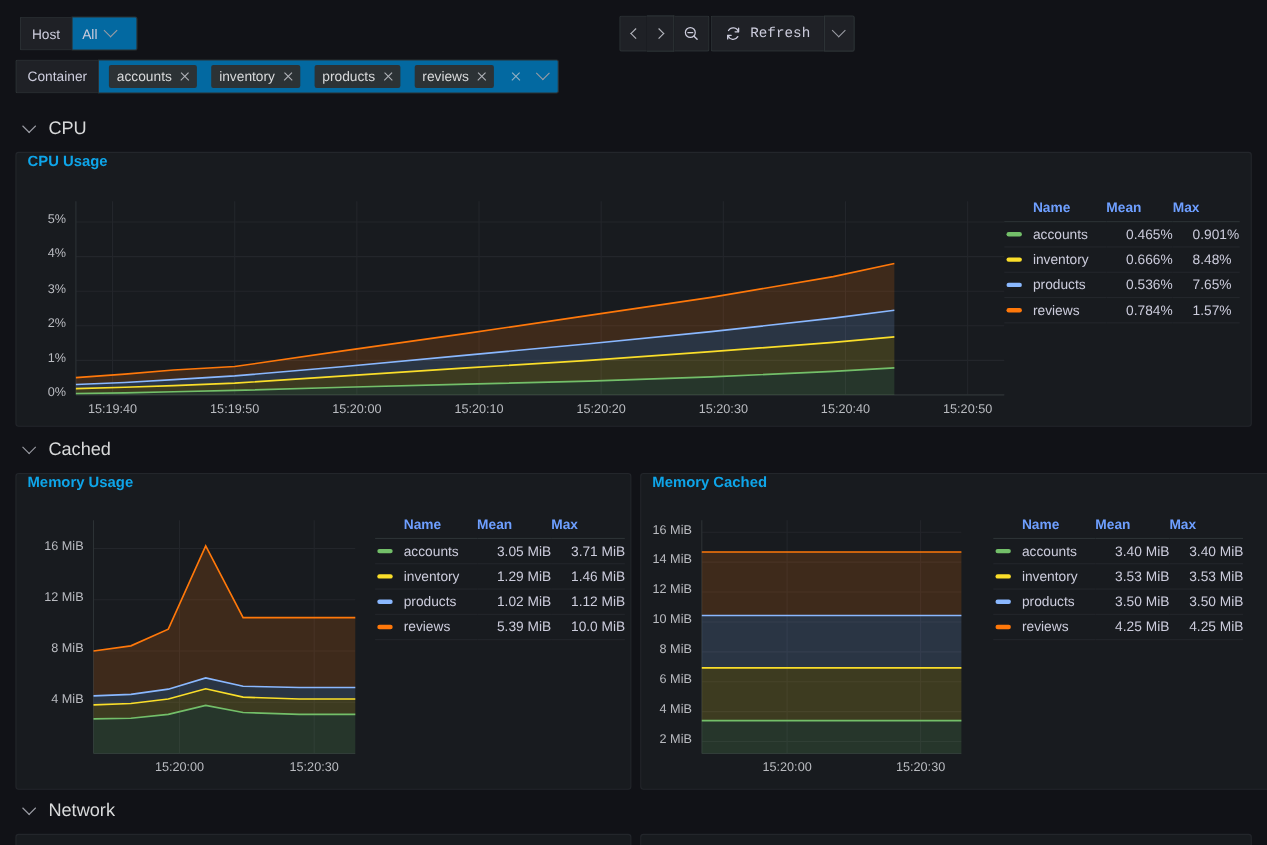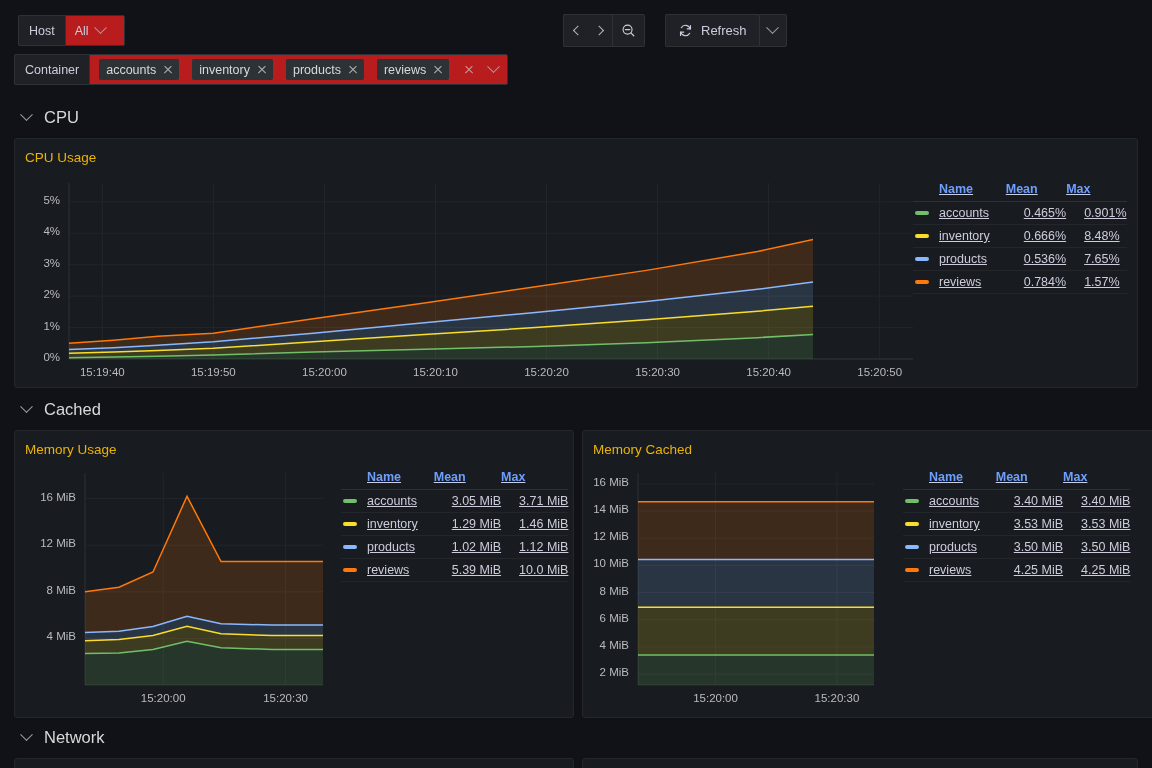--- a/index.html
+++ b/index.html
@@ -25,21 +25,21 @@
     background: #1f2126;
     border: 1px solid #2c3235;
     border-right: none;
     border-radius: 2px 0 0 2px;
     font-size: 12.5px; color: #ccccdc;
     white-space: nowrap;
   }
   .var-field {
     display: flex; align-items: center; gap: 7px;
     padding: 0 9px;
-    background: #b91c1c;
+    background: #0369a1;
     border: 1px solid #2c3235;
     border-radius: 0 2px 2px 0;
     min-width: 60px;
   }
   .var-value { font-size: 12.5px; color: #ccccdc; }
   .chev {
     width: 9px; height: 9px; flex: none;
     border-right: 1.4px solid #9a9ca3;
     border-bottom: 1.4px solid #9a9ca3;
     transform: rotate(45deg) translate(-2px,-2px);
@@ -79,21 +79,22 @@
     border: 1px solid #2c3235; border-left: none; border-right: none;
     font-size: 13px; color: #ccccdc; white-space: nowrap;
   }
   .tb-next { width: 25px; border-left: none; }
   .tb-zoom { width: 32px; border-radius: 0 2px 2px 0; border-left: none; }
   .tb-refresh {
     display: flex; align-items: center; gap: 8px;
     padding: 0 12px; background: #1f2126;
     border: 1px solid #2c3235; border-radius: 2px 0 0 2px;
     border-right: none; font-size: 13px; color: #ccccdc;
-    margin-left: 20px;
+    margin-left: 1px;
+    font-family: Liberation Mono, monospace;
   }
   .tb-refresh-caret {
     width: 28px; display: flex; align-items: center; justify-content: center;
     background: #1f2126; border: 1px solid #2c3235; border-radius: 0 2px 2px 0;
   }
   .arrow-l, .arrow-r {
     width: 7px; height: 7px;
     border-top: 1.4px solid #b4b6bd; border-right: 1.4px solid #b4b6bd;
   }
   .arrow-r { transform: rotate(45deg) translate(-1px,1px); }
@@ -111,36 +112,36 @@
   }
 
   
   .panel {
     position: absolute;
     background: #181b1f;
     border: 1px solid #23262b;
     border-radius: 3px;
   }
   .panel-title {
-    position: absolute; left: 10px; top: 11px;
-    font-size: 13.5px; color: #eab308; font-weight: normal;
+    position: absolute; left: 10px; top: 0;
+    font-size: 13.5px; color: #0ea5e9; font-weight: bold;
   }
   .plot { position: absolute; }
   .axis-label {
     position: absolute; font-size: 11.5px; color: #b9bbc0;
     white-space: nowrap; text-align: right;
   }
   .x-label {
     position: absolute; font-size: 11.5px; color: #b9bbc0;
     white-space: nowrap; text-align: center;
   }
 
   
   .legend { position: absolute; font-size: 12.5px; }
-  .legend table { border-collapse: collapse; text-decoration: underline; }
+  .legend table { border-collapse: collapse; }
   .legend th {
     color: #6e9fff; font-weight: bold; font-size: 12.5px;
     padding: 3px 0 5px 0; text-align: left;
     border-bottom: 1px solid #2c3235;
   }
   .legend th.name-col { text-align: left; padding-left: 26px; }
   .legend td {
     color: #ccccdc; padding: 4px 0; text-align: left;
     border-bottom: 1px solid #23262b; white-space: nowrap;
   }

